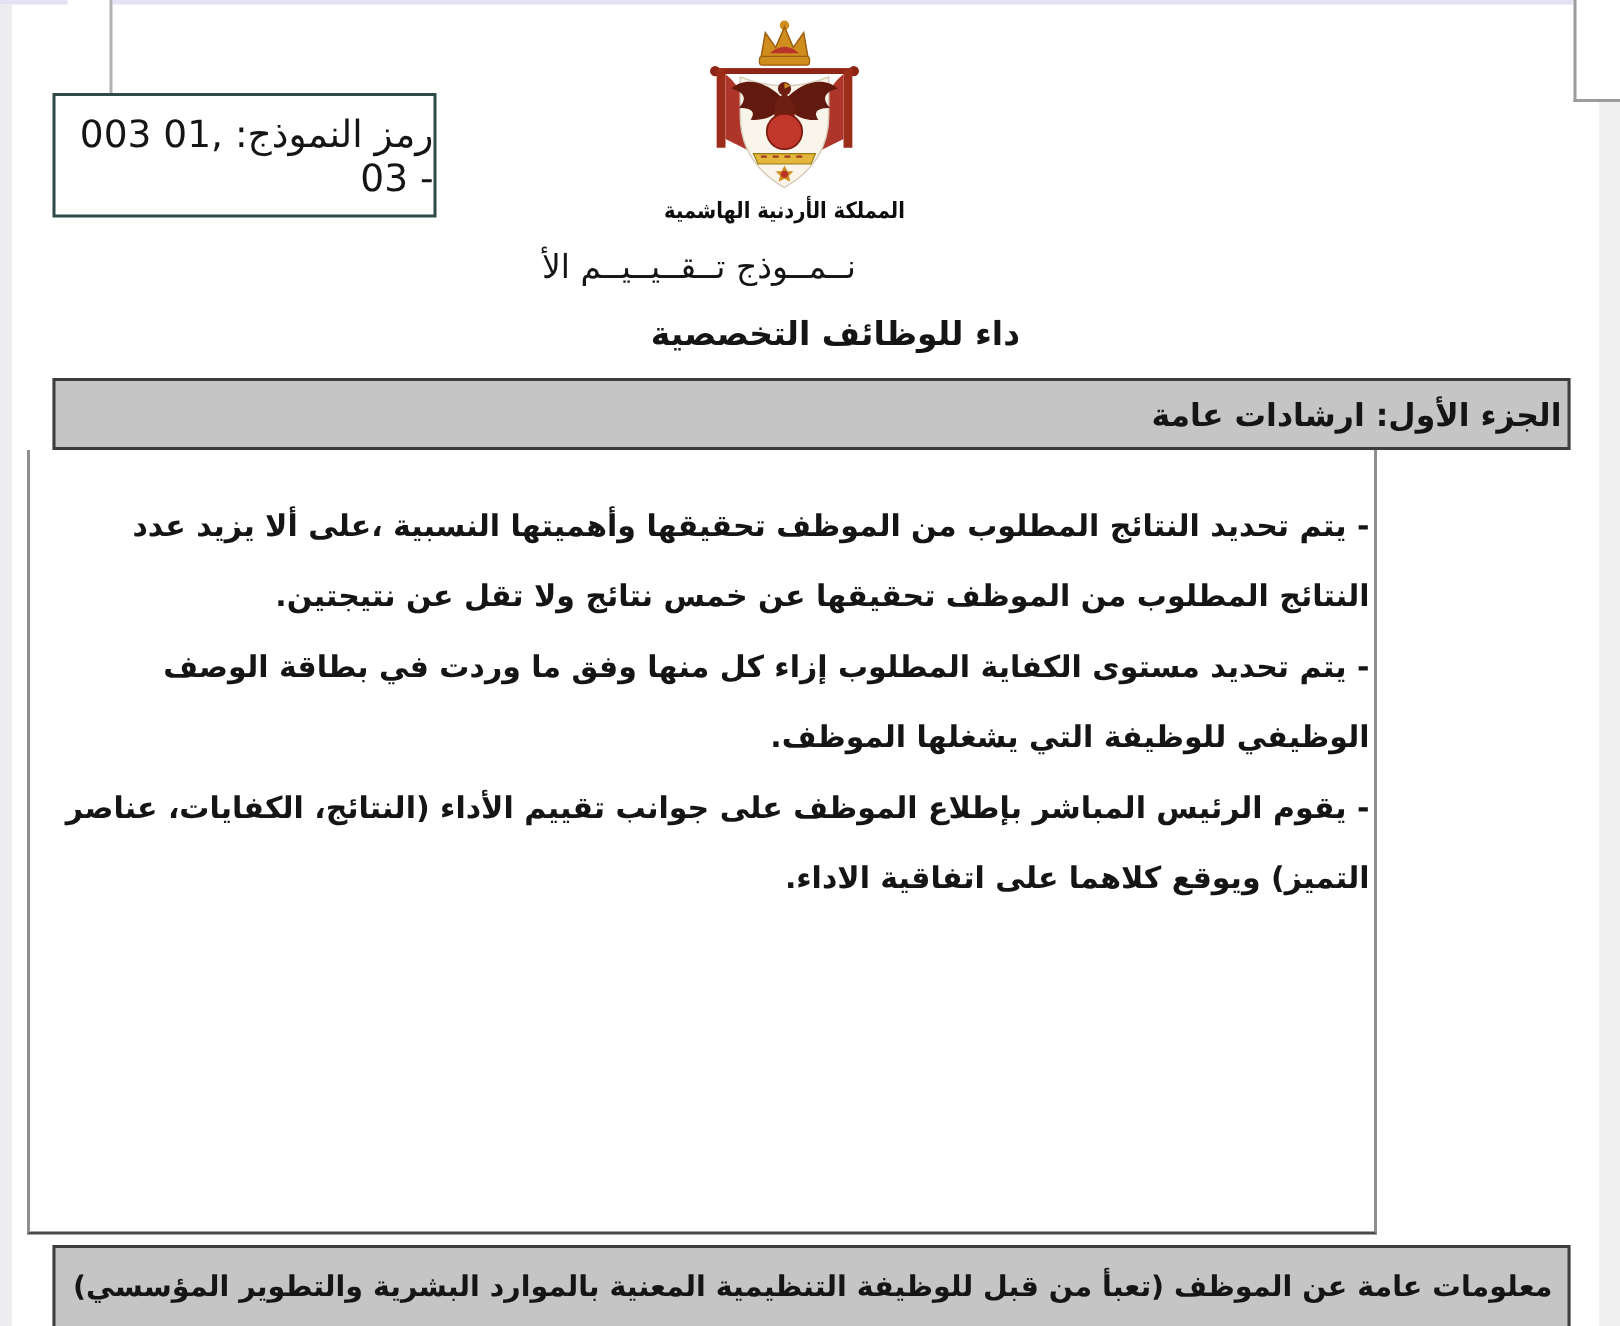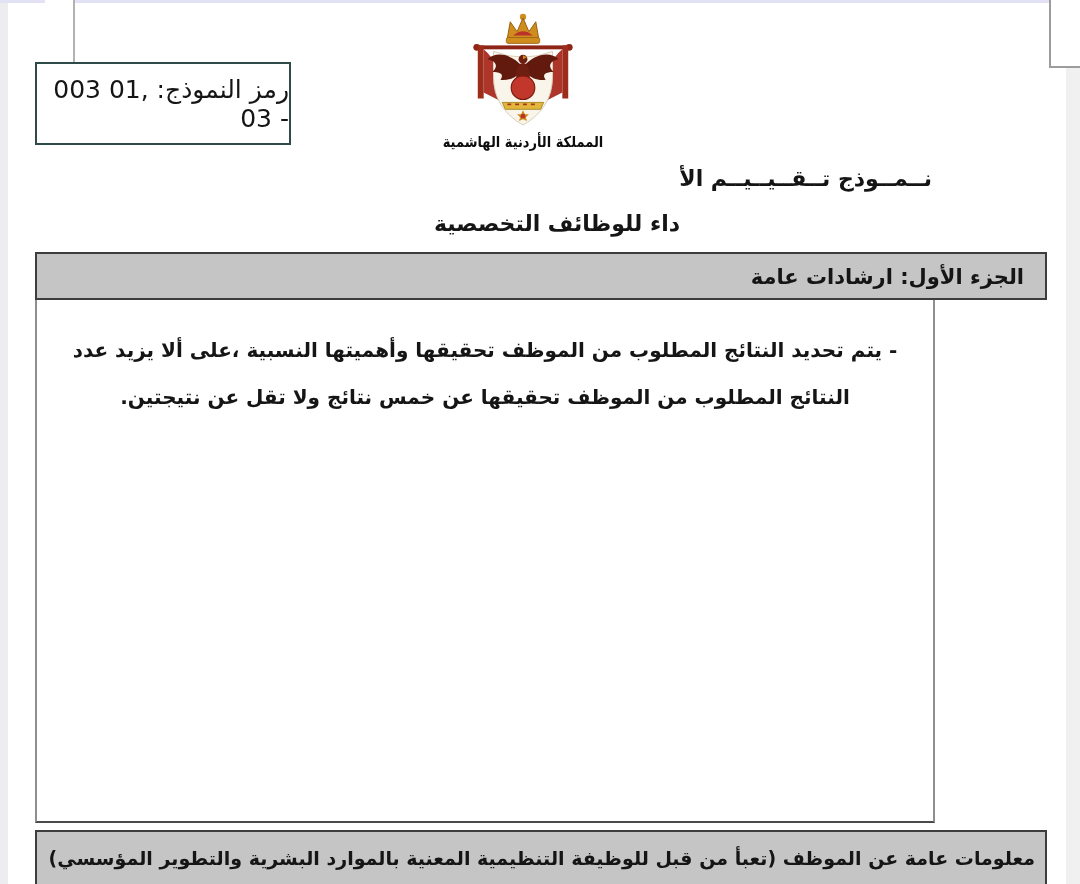--- a/index.html
+++ b/index.html
@@ -29,42 +29,42 @@
     display:flex; align-items:center; justify-content:center;
     font-size:25px; direction:rtl;
   }
 
   
   .emblem-wrap { position:absolute; left:430px; top:10px; width:186px; text-align:center; }
   .calligraphy { margin-top:2px; font-size:13px; font-weight:bold; letter-spacing:-1px;
                  transform:scaleY(1.15); color:#0d0d0d; }
 
   
-  .title-1 { position:absolute; left:0; top:166px; width:932px; text-align:right;
-             font-size:22px; font-weight:bold; direction:rtl; }
+  .title-1 { position:absolute; left:0; top:166px; width:932px; text-align:center;
+             font-size:22px; font-weight:normal; direction:rtl; }
   .title-2 { position:absolute; left:17px; top:211px; width:1080px; text-align:center;
              font-size:22px; font-weight:bold; direction:rtl; }
 
   
   .bar {
     position:absolute; left:35px; width:1012px;
     background:#c5c5c5; border:2px solid #3d3d3d;
     font-weight:bold; direction:rtl; text-align:right;
   }
-  .bar-1 { top:252px; height:48px; font-size:21px; line-height:46px; padding-right:21px; }
+  .bar-1 { top:252px; height:48px; font-size:21px; line-height:46px; padding-right:4px; }
   .bar-2 { top:830px; height:60px; font-size:19px; padding:15px 10px 0 0; }
 
   
   .instr-box {
-    position:absolute; left:35px; top:300px; width:900px; height:523px;
+    position:absolute; left:18px; top:300px; width:900px; height:523px;
     border-left:2px solid #8f8f8f; border-right:2px solid #8f8f8f;
     border-bottom:2px solid #4a4a4a; background:#fff;
     padding:27px 3px 0 3px;
     font-size:20px; font-weight:bold; line-height:47px;
-    direction:rtl; text-align:center; overflow:hidden;
+    direction:rtl; text-align:right; overflow:hidden;
   }
   .instr-box p { margin:0; }
 </style>
 </head>
 <body>
 
 <div class="top-line"></div>
 <div class="edge-left"></div>
 <div class="edge-right"></div>
 <div class="corner-left"></div>
@@ -112,18 +112,20 @@
 
 <div class="title-1">نــمــوذج تــقــيــيــم الأ</div>
 <div class="title-2">داء للوظائف التخصصية</div>
 
 <div class="bar bar-1">
   <span>الجزء الأول: ارشادات عامة</span>
 </div>
 
 <div class="instr-box">
   <p>- يتم تحديد النتائج المطلوب من الموظف تحقيقها وأهميتها النسبية ،على ألا يزيد عدد النتائج المطلوب من الموظف تحقيقها عن خمس نتائج ولا تقل عن نتيجتين.</p>
+  <p>- يتم تحديد مستوى الكفاية المطلوب إزاء كل منها وفق ما وردت في بطاقة الوصف الوظيفي للوظيفة التي يشغلها الموظف.</p>
+  <p>- يقوم الرئيس المباشر بإطلاع الموظف على جوانب تقييم الأداء (النتائج، الكفايات، عناصر التميز) ويوقع كلاهما على اتفاقية الاداء.</p>
 
 </div>
 
 <div class="bar bar-2">
   <span>معلومات عامة عن الموظف (تعبأ من قبل للوظيفة التنظيمية المعنية بالموارد البشرية والتطوير المؤسسي)</span>
 </div>
 
 </body></html>

